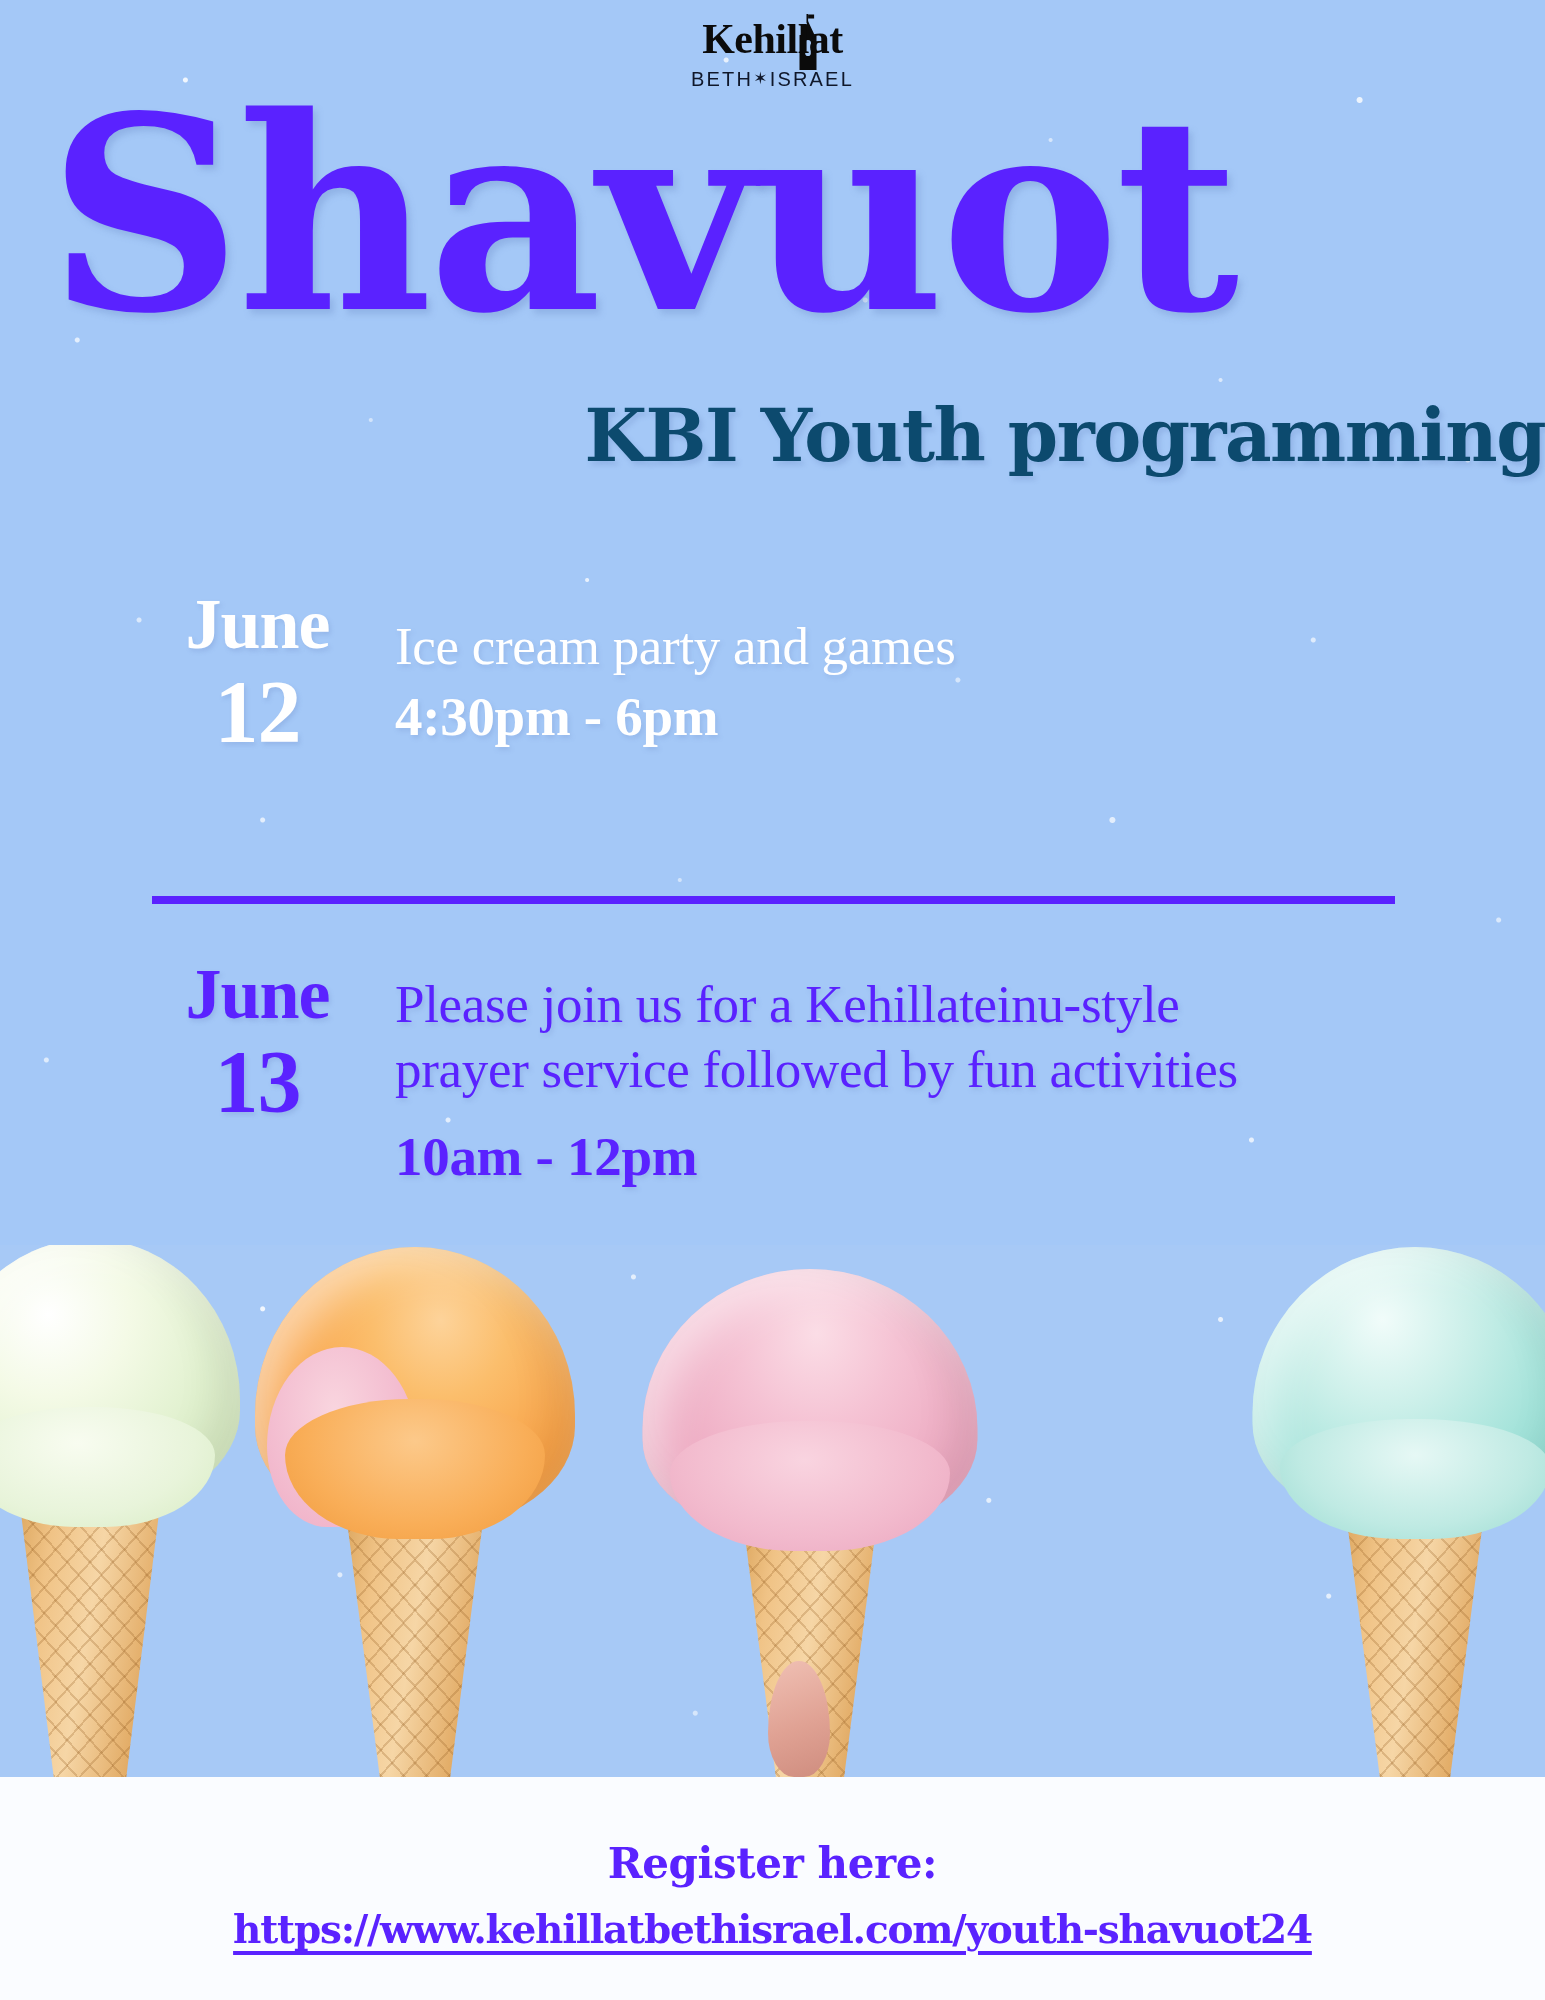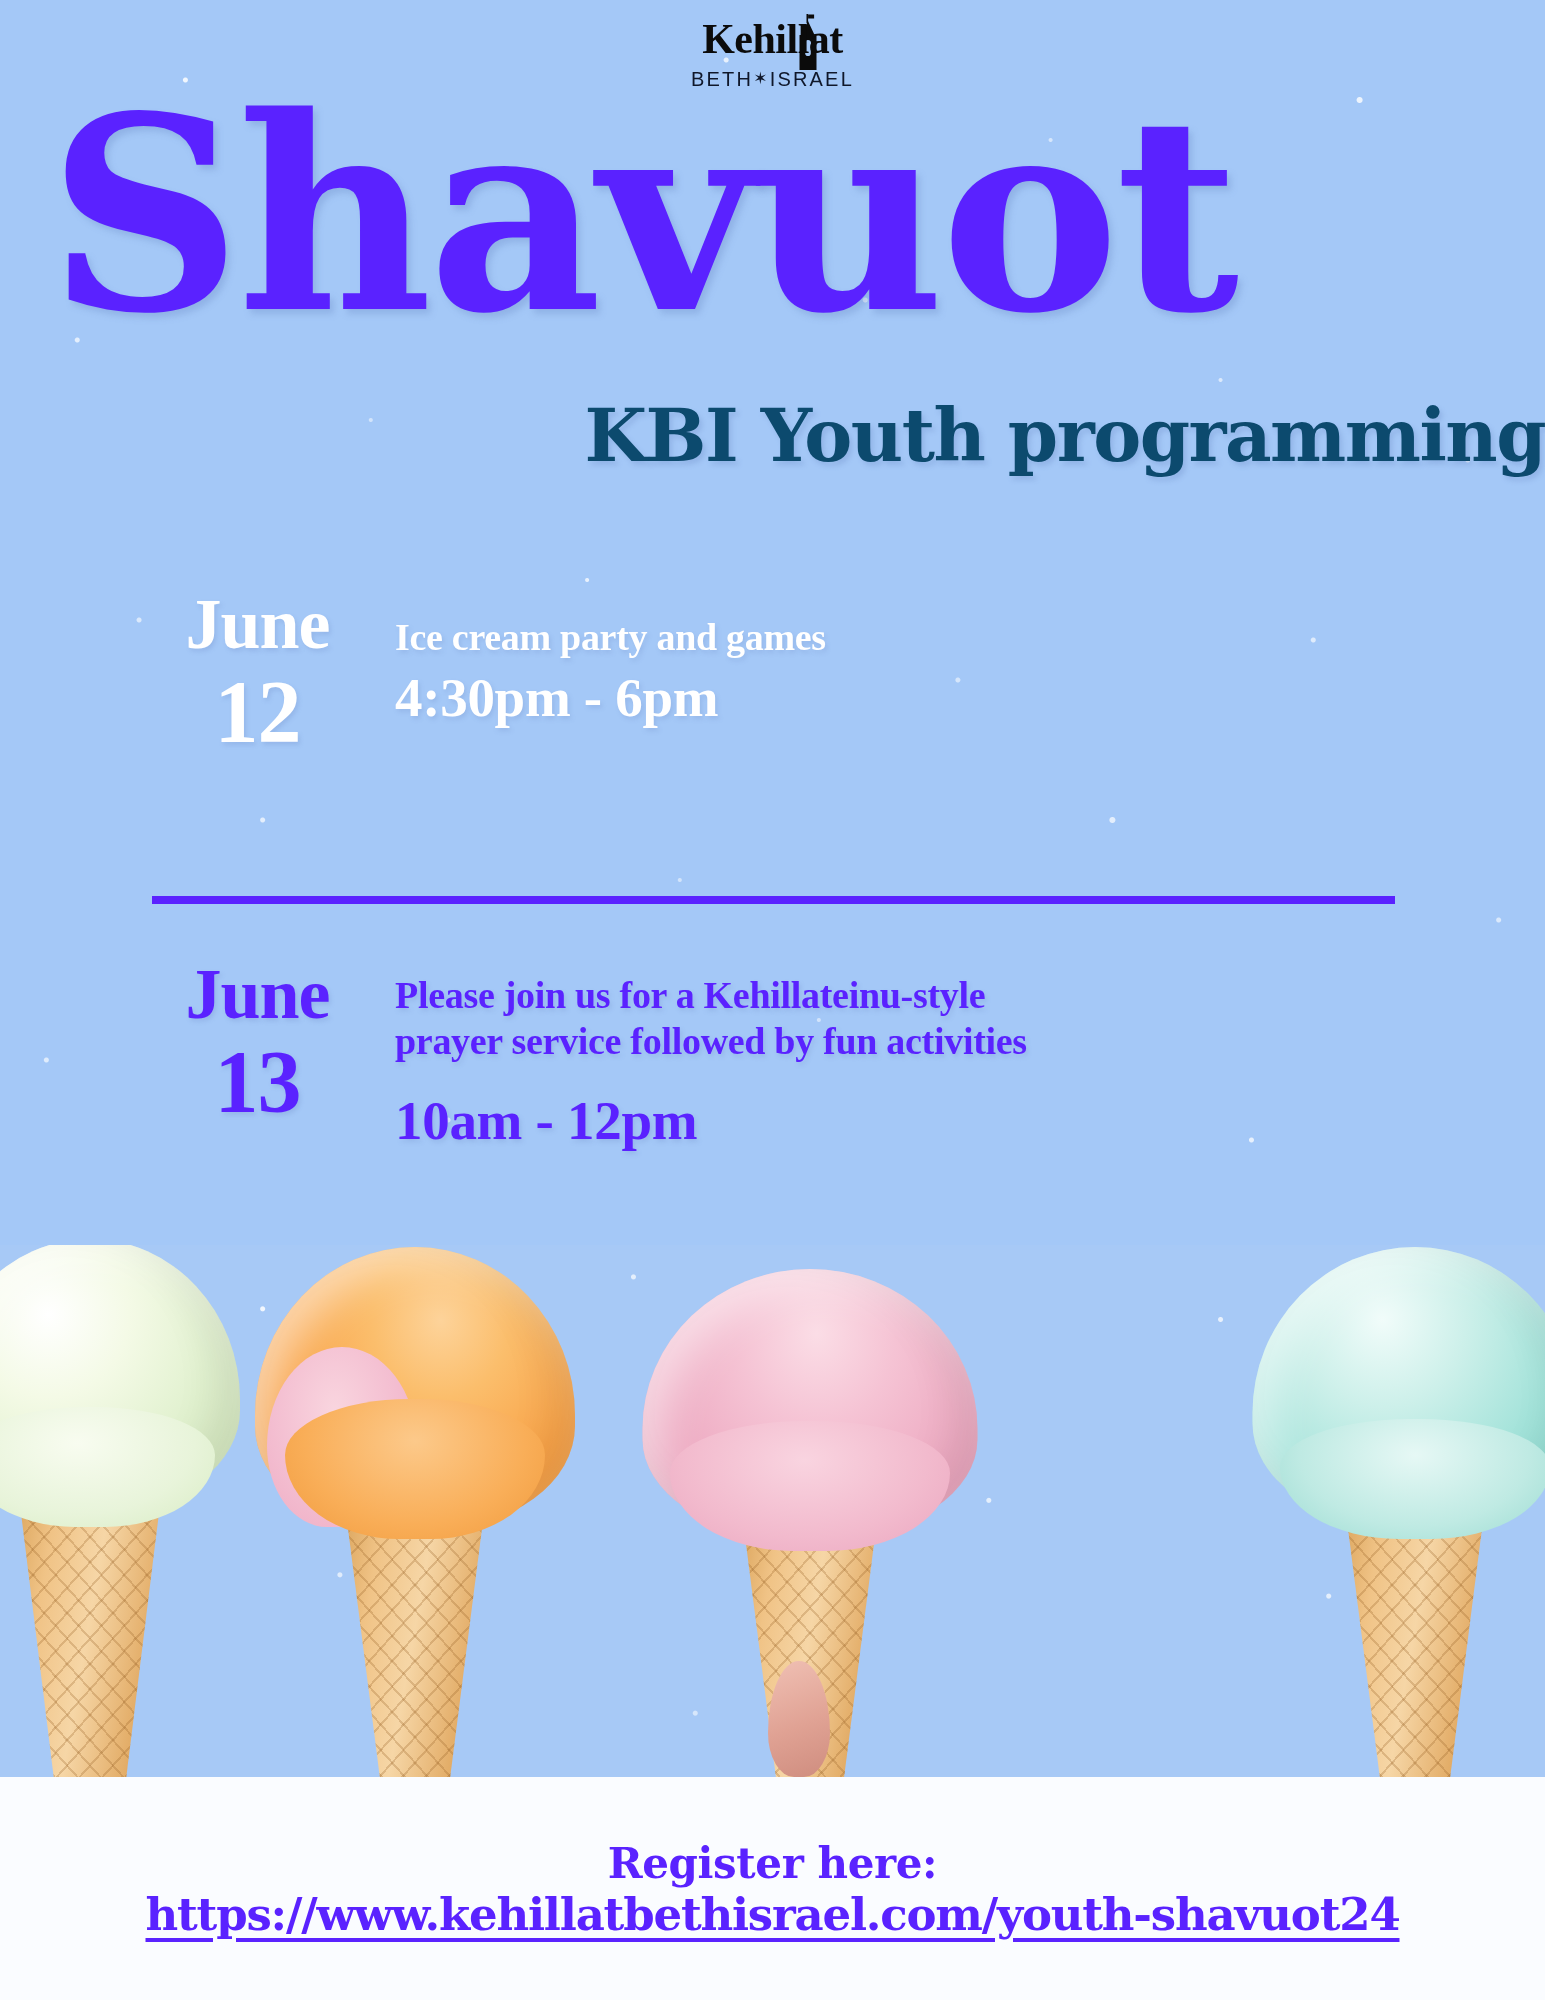--- a/index.html
+++ b/index.html
@@ -159,22 +159,22 @@
     display: block;
     margin-top: 8px;
     letter-spacing: -1px;
     text-shadow: 2px 3px 4px rgba(110,140,200,.28);
   }
   .desc-col {
     padding-top: 26px;
     padding-left: 30px;
   }
   .desc-line {
-    font-size: 38px;
-    font-weight: 700;
+    font-size: 53px;
+    font-weight: 400;
     line-height: 1.22;
     letter-spacing: -0.3px;
     text-shadow: 2px 3px 4px rgba(110,140,200,.25);
   }
   .desc-time {
     font-size: 55px;
     font-weight: 700;
     line-height: 1.22;
     letter-spacing: -0.3px;
     margin-top: 4px;
@@ -263,24 +263,25 @@
   }
   .register-label {
     margin-top: 62px;
     color: #5a22ff;
     font-family: "DejaVu Serif", serif;
     font-weight: 700;
     font-size: 42px;
     letter-spacing: -0.4px;
   }
   .register-url {
+    margin-top: 18px;
     color: #5a22ff;
     font-family: "DejaVu Serif", serif;
     font-weight: 700;
-    font-size: 45px;
+    font-size: 39px;
     letter-spacing: -1.2px;
     text-decoration: underline;
     text-decoration-thickness: 4px;
     text-underline-offset: 8px;
     display: inline-block;
   }
 </style>
 </head>
 <body>
 

